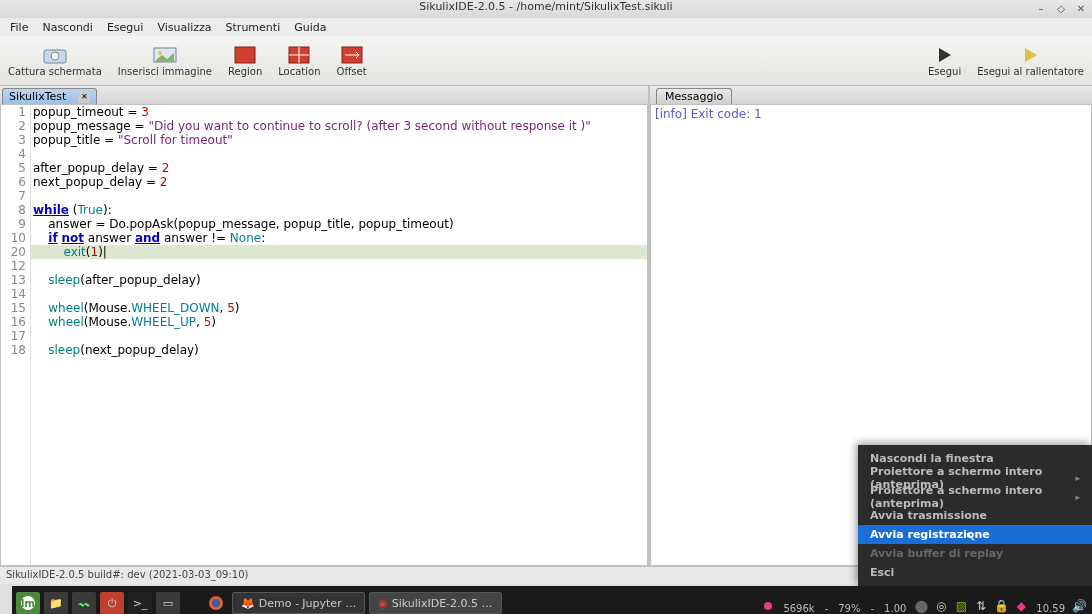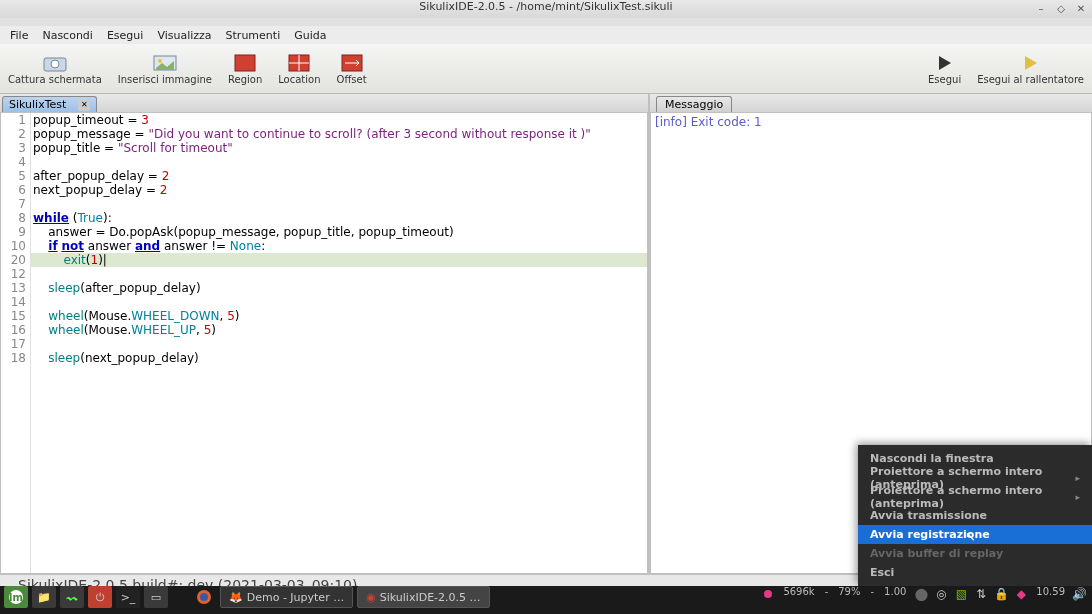--- a/index.html
+++ b/index.html
@@ -2,21 +2,21 @@
 <html><head>
 <meta charset="utf-8">
 <style>
 * { margin: 0; padding: 0; box-sizing: border-box; font-family: "DejaVu Sans", Ubuntu, sans-serif; }
 body { width: 1092px; height: 614px; background: #e0e0e0; overflow: hidden; font-size: 11px; position: relative; }
 
 .titlebar { height: 18px; background: linear-gradient(#e8e8e8,#d8d8d8); display: flex; align-items: flex-start; justify-content: center; position: relative; font-size: 11px; color: #333; }
 .titlebar-ctrls { position: absolute; right: 4px; top: 1px; display: flex; gap: 6px; }
 .titlebar-ctrls span { width: 14px; height: 14px; display: inline-flex; align-items: center; justify-content: center; font-size: 10px; color: #555; cursor: pointer; }
 
-.menubar { height: 18px; background: #ececec; display: flex; align-items: center; padding: 0 4px; gap: 2px; font-size: 11px; color: #222; margin-top: 8px; }
+.menubar { height: 18px; background: #ececec; display: flex; align-items: center; padding: 0 4px; gap: 2px; font-size: 11px; color: #222; }
 .menubar .mitem { padding: 1px 6px; cursor: pointer; }
 
 .toolbar { height: 50px; background: linear-gradient(#f5f5f3,#e3e3e0); display: flex; align-items: center; padding: 0 4px; gap: 8px; border-bottom: 1px solid #bbb; }
 .tbtn { display: flex; flex-direction: column; align-items: center; justify-content: center; padding: 2px 4px; font-size: 10px; color: #333; cursor: pointer; }
 .tbtn .ticon { width: 28px; height: 22px; display: flex; align-items: center; justify-content: center; }
 .tsep { flex: 1; }
 
 .main { display: flex; height: 480px; background: #f0f0f0; }
 .editor-pane { width: 650px; display: flex; flex-direction: column; border-right: 2px solid #c0c0c0; }
 .msg-pane { flex: 1; display: flex; flex-direction: column; }
@@ -35,30 +35,30 @@
 .codebody .cl span, .codebody .cl { position: relative; z-index: 1; }
 .kw { color: #0000c0; font-weight: bold; text-decoration: underline; }
 .fn { color: #008080; }
 .str { color: #7a1f7a; }
 .num { color: #c00000; }
 .const { color: #0080a0; }
 
 .msgbody { flex: 1; background: #fff; border: 1px solid #c0c0c0; padding: 2px 4px; font-family: "DejaVu Sans Mono", monospace; font-size: 12px; color: #444; }
 .msgbody .info { color: #5a5ad0; }
 
-.statusbar { height: 18px; background: #e8e8e8; border-top: 1px solid #c0c0c0; padding: 2px 18px; font-size: 14px; color: #444; }
+.statusbar { height: 18px; background: #e8e8e8; border-top: 1px solid #c0c0c0; padding: 2px 6px; font-size: 10px; color: #444; }
 
 .ctxmenu { position: absolute; right: 0; bottom: 28px; width: 234px; background: #2b2b2b; color: #bbb; font-size: 11px; padding: 4px 0; box-shadow: -2px -2px 8px rgba(0,0,0,.4); }
 .ctxmenu .mi { padding: 3px 12px; height: 19px; display: flex; align-items: center; justify-content: space-between; cursor: pointer; font-weight: bold; }
 .ctxmenu .mi.sel { background: #1a6fd6; color: #fff; }
 .ctxmenu .mi.dis { color: #666; }
 .ctxmenu .arrow { font-size: 9px; color: #888; }
 .cursor-ptr { position: absolute; right: 116px; bottom: 70px; font-size: 13px; color: #fff; z-index: 10; }
 
-.taskbar { position: absolute; bottom: 0; left: 0; right: 0; height: 28px; background: #1a1a1a; display: flex; align-items: flex-start; padding: 0 4px; gap: 4px; color: #ccc; font-size: 11px; }
+.taskbar { position: absolute; bottom: 0; left: 12px; right: 0; height: 28px; background: #1a1a1a; display: flex; align-items: flex-end; padding: 0 4px; gap: 4px; color: #ccc; font-size: 11px; }
 .tbicon { width: 24px; height: 22px; display: flex; align-items: center; justify-content: center; border-radius: 2px; cursor: pointer; }
 .tbicon.start { background: #4a8a3a; color: #fff; font-weight: bold; }
 .tbtask { background: #333; border: 1px solid #555; padding: 2px 8px; height: 22px; display: flex; align-items: center; gap: 4px; border-radius: 2px; cursor: pointer; max-width: 140px; overflow: hidden; white-space: nowrap; }
 .tbtask.active { background: #444; }
 .tbspacer { flex: 1; }
 .traytext { font-size: 10px; color: #bbb; margin: 0 3px; }
 .trayicon { width: 16px; height: 16px; display: inline-flex; align-items: center; justify-content: center; font-size: 12px; cursor: pointer; }
 .pinkdot { width: 8px; height: 8px; background: #e6398a; border-radius: 50%; }
 </style>
 </head>

